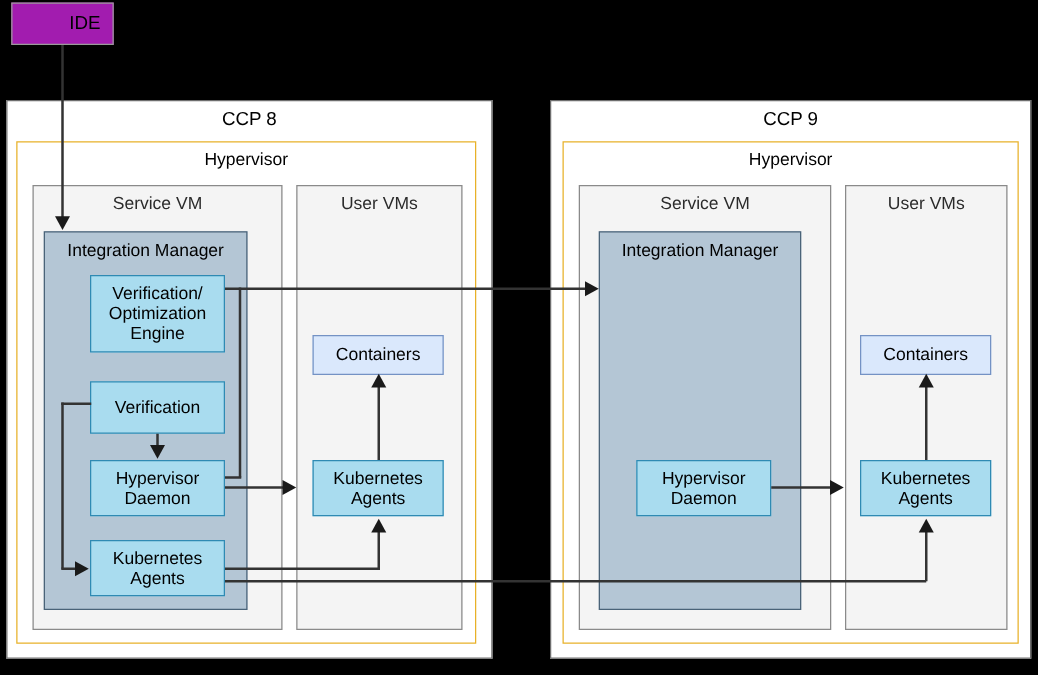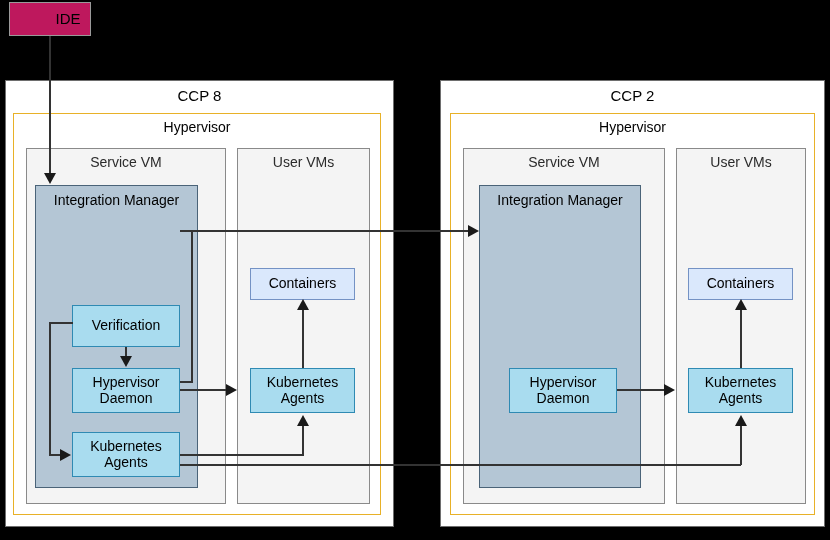--- a/index.html
+++ b/index.html
@@ -65,21 +65,21 @@
     border: 1.5px solid #2f8ab3;
     font-size: 14px;
   }
   
   .container-box {
     background: #dae8fc;
     border: 1.5px solid #7492c4;
     font-size: 14px;
   }
   .ide-box {
-    background: #be185d;
+    background: #a21caf;
     border: 1.5px solid #9a9a9a;
     font-size: 15px;
     padding-left: 36px;
   }
   
   .hline, .vline {
     position: absolute;
     background: #333333;
   }
   .hline { height: 2px; }
@@ -127,20 +127,25 @@
   </div>
 
   <div class="box vm-group lbl-top" style="left:237px; top:148px; width:133px; height:356px;">
     <span>User VMs</span>
   </div>
 
   <div class="box integration-manager lbl-top" style="left:35px; top:185px; width:163px; height:303px;">
     <span>Integration Manager</span>
   </div>
 
+  <div class="box component" style="left:72px; top:220px; width:108px; height:62px; flex-direction:column;">
+    <span>Verification/</span>
+    <span>Optimization</span>
+    <span>Engine</span>
+  </div>
 
   <div class="box component" style="left:72px; top:305px; width:108px; height:42px;">
     <span>Verification</span>
   </div>
 
   <div class="box component" style="left:72px; top:368px; width:108px; height:45px; flex-direction:column;">
     <span>Hypervisor</span>
     <span>Daemon</span>
   </div>
 
@@ -152,21 +157,21 @@
   <div class="box container-box" style="left:250px; top:268px; width:105px; height:32px;">
     <span>Containers</span>
   </div>
 
   <div class="box component" style="left:250px; top:368px; width:105px; height:45px; flex-direction:column;">
     <span>Kubernetes</span>
     <span>Agents</span>
   </div>
 
   <div class="box ccp-panel lbl-top" style="left:440px; top:80px; width:385px; height:447px;">
-    <span>CCP 2</span>
+    <span>CCP 9</span>
   </div>
 
   <div class="box hypervisor lbl-top" style="left:450px; top:113px; width:365px; height:402px;">
     <span>Hypervisor</span>
   </div>
 
   <div class="box vm-group lbl-top" style="left:463px; top:148px; width:202px; height:356px;">
     <span>Service VM</span>
   </div>
 

